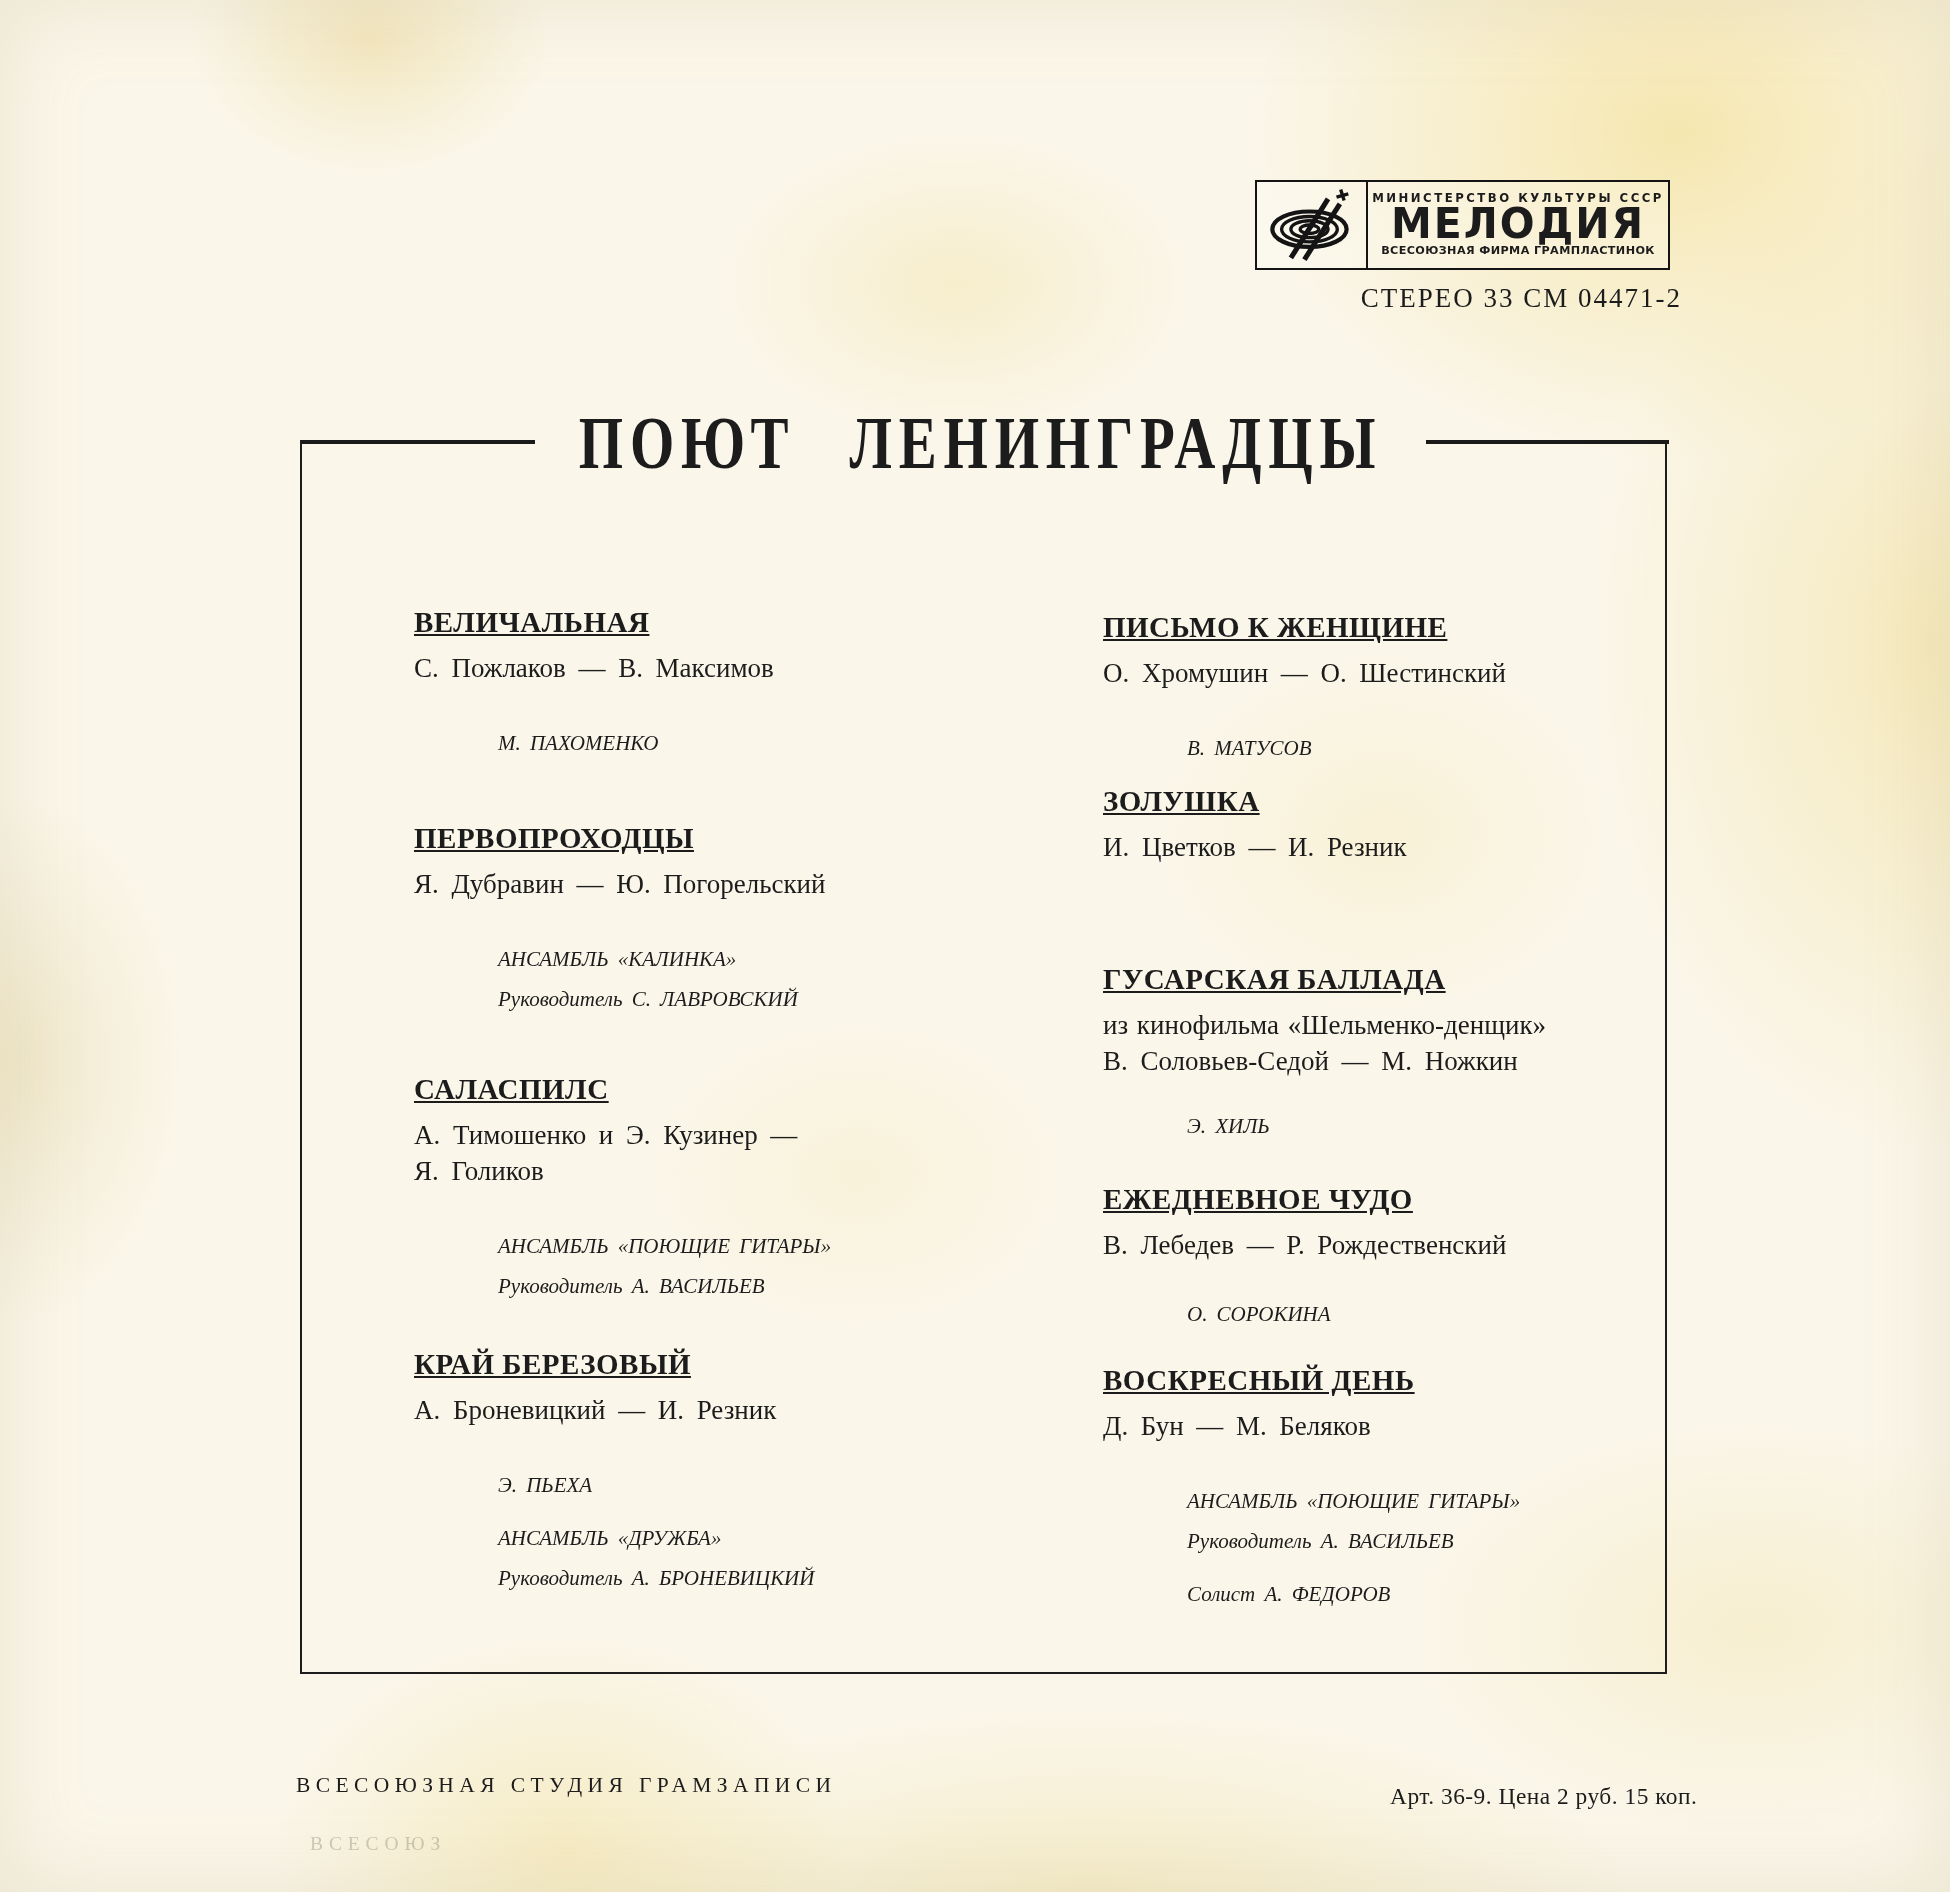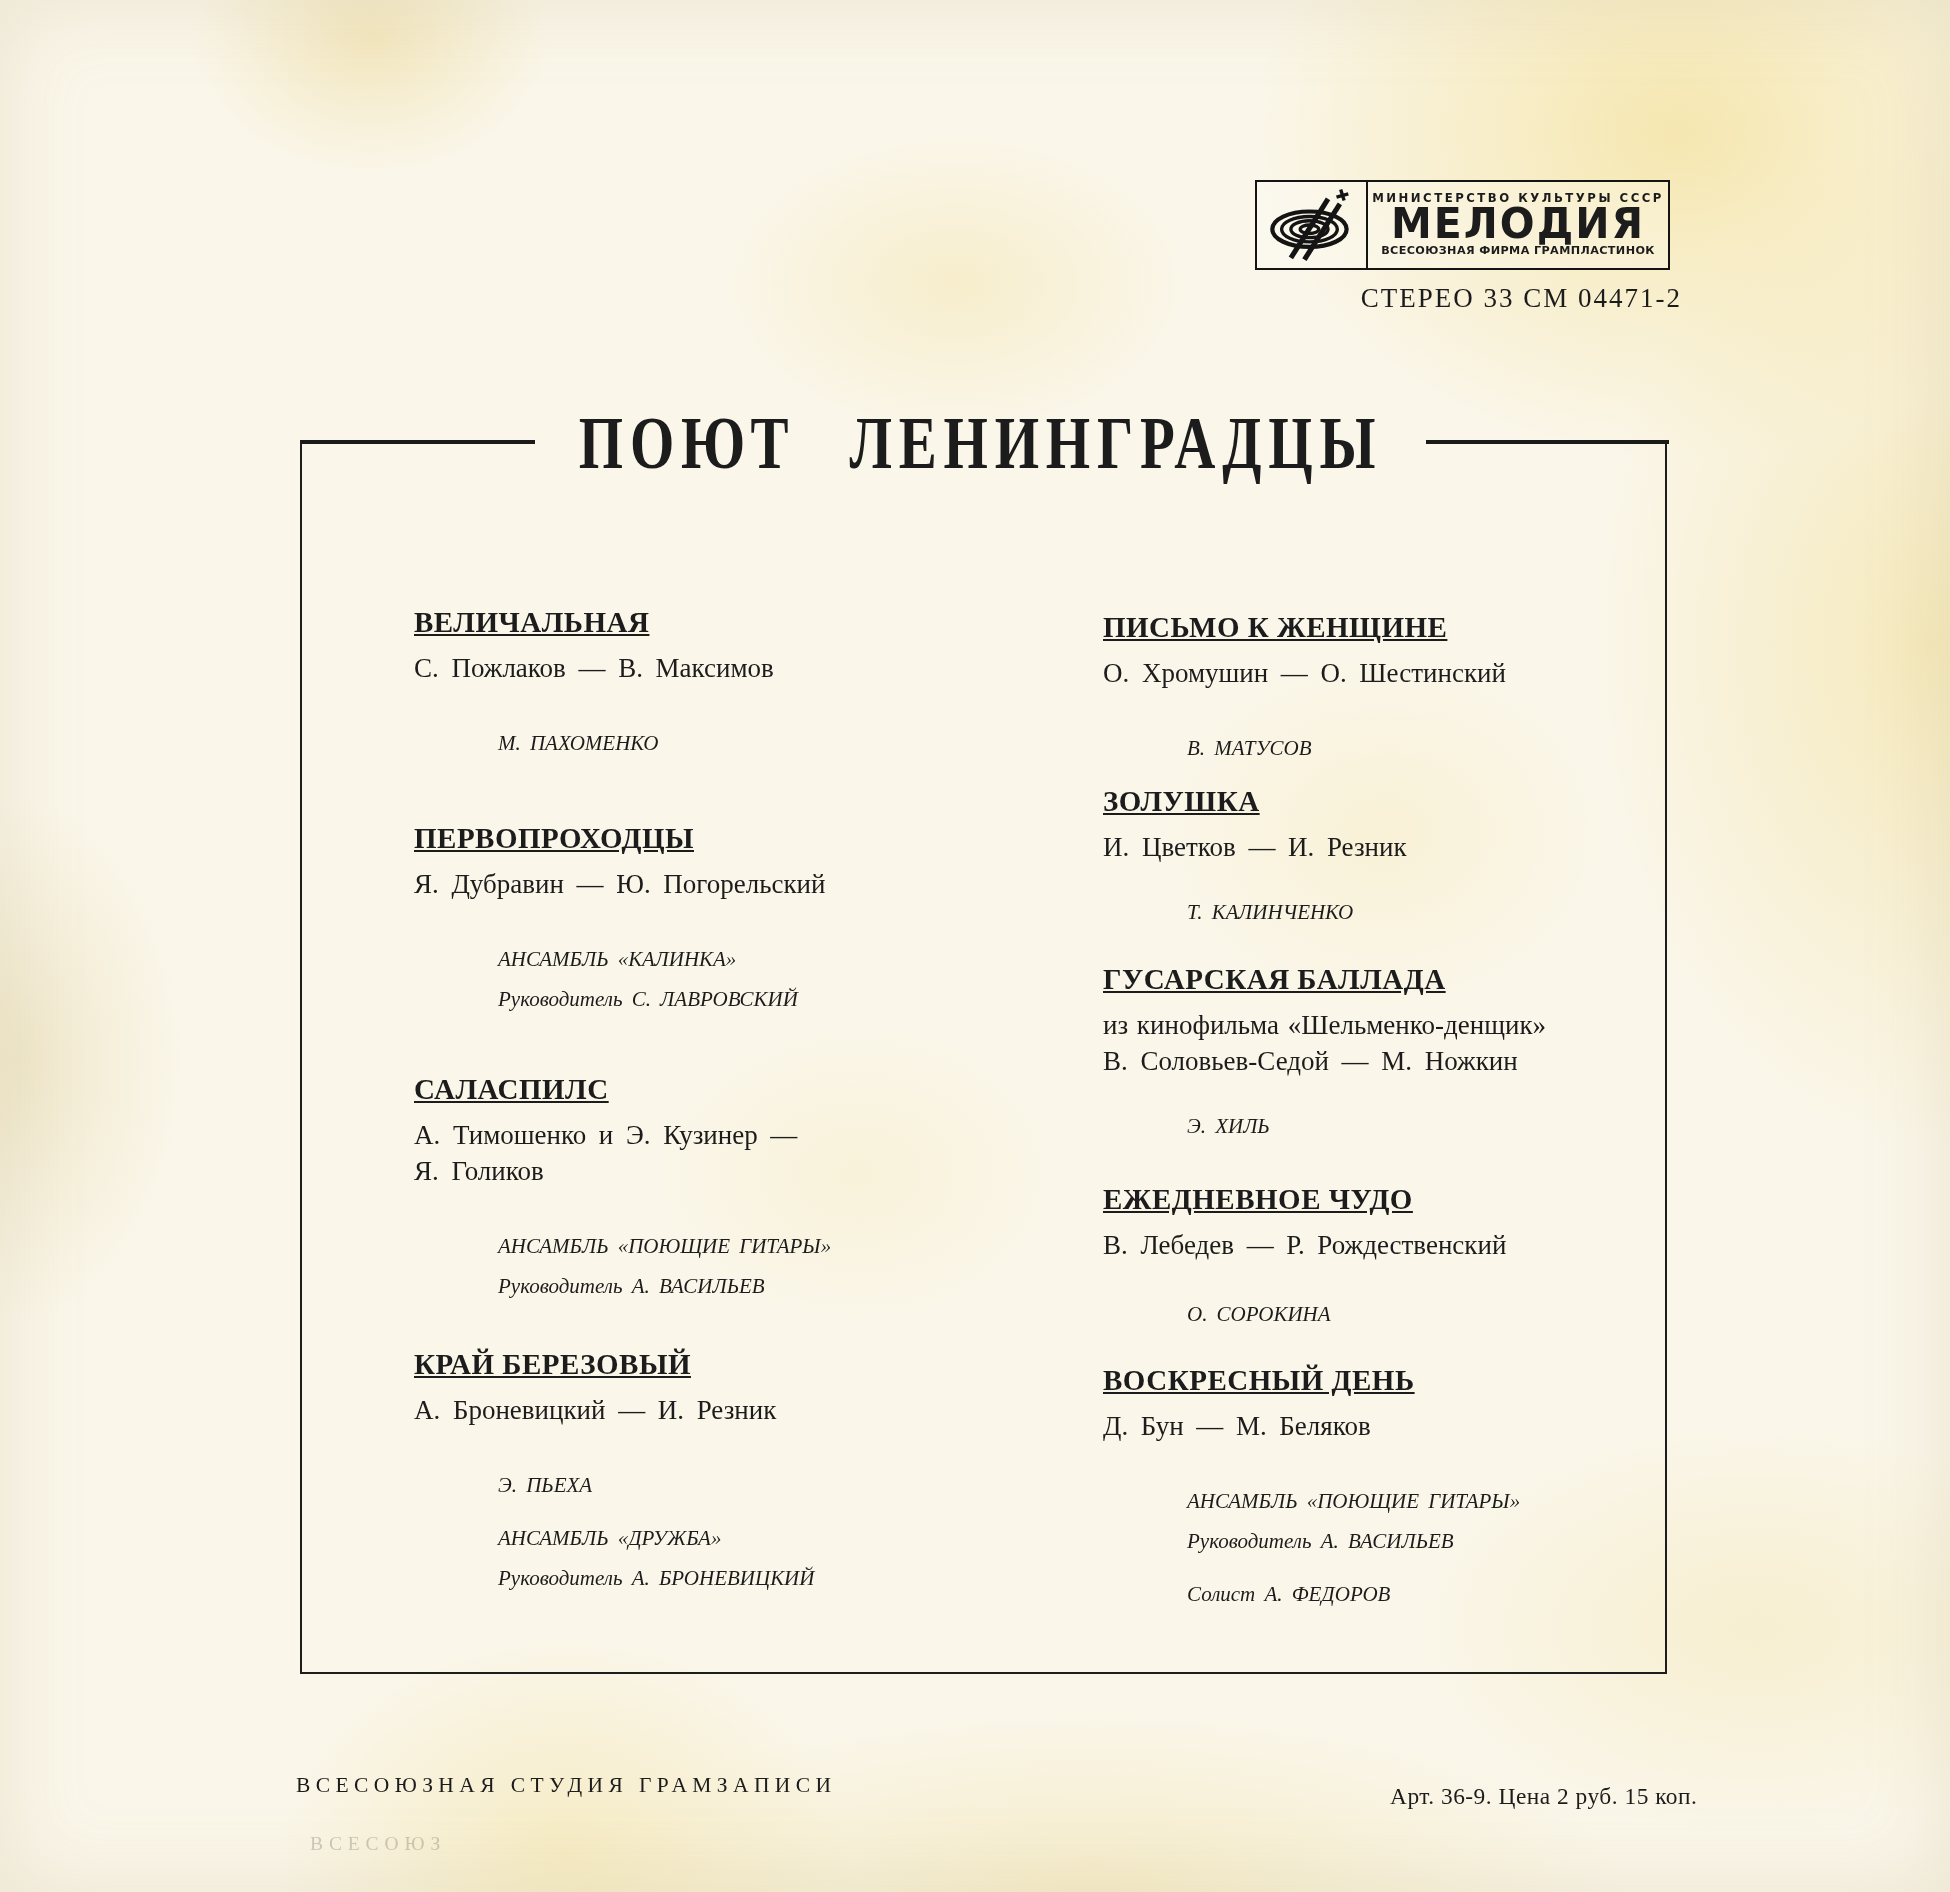--- a/index.html
+++ b/index.html
@@ -165,23 +165,20 @@
       <div class="t-title">ПИСЬМО К ЖЕНЩИНЕ</div>
       <div class="t-author">О. Хромушин — О. Шестинский</div>
       <div class="t-credits">
         <div class="t-credit">В. МАТУСОВ</div>
       </div>
     </div>
 
     <div class="entry" style="top:784px">
       <div class="t-title">ЗОЛУШКА</div>
       <div class="t-author">И. Цветков — И. Резник</div>
-      <div class="t-credits" style="margin-top:27px">
-        <div class="t-credit">Т. КАЛИНЧЕНКО</div>
-      </div>
     </div>
 
     <div class="entry" style="top:962px">
       <div class="t-title">ГУСАРСКАЯ БАЛЛАДА</div>
       <div class="t-sub">из кинофильма «Шельменко-денщик»</div>
       <div class="t-author">В. Соловьев-Седой — М. Ножкин</div>
       <div class="t-credits" style="margin-top:27px">
         <div class="t-credit">Э. ХИЛЬ</div>
       </div>
     </div>

